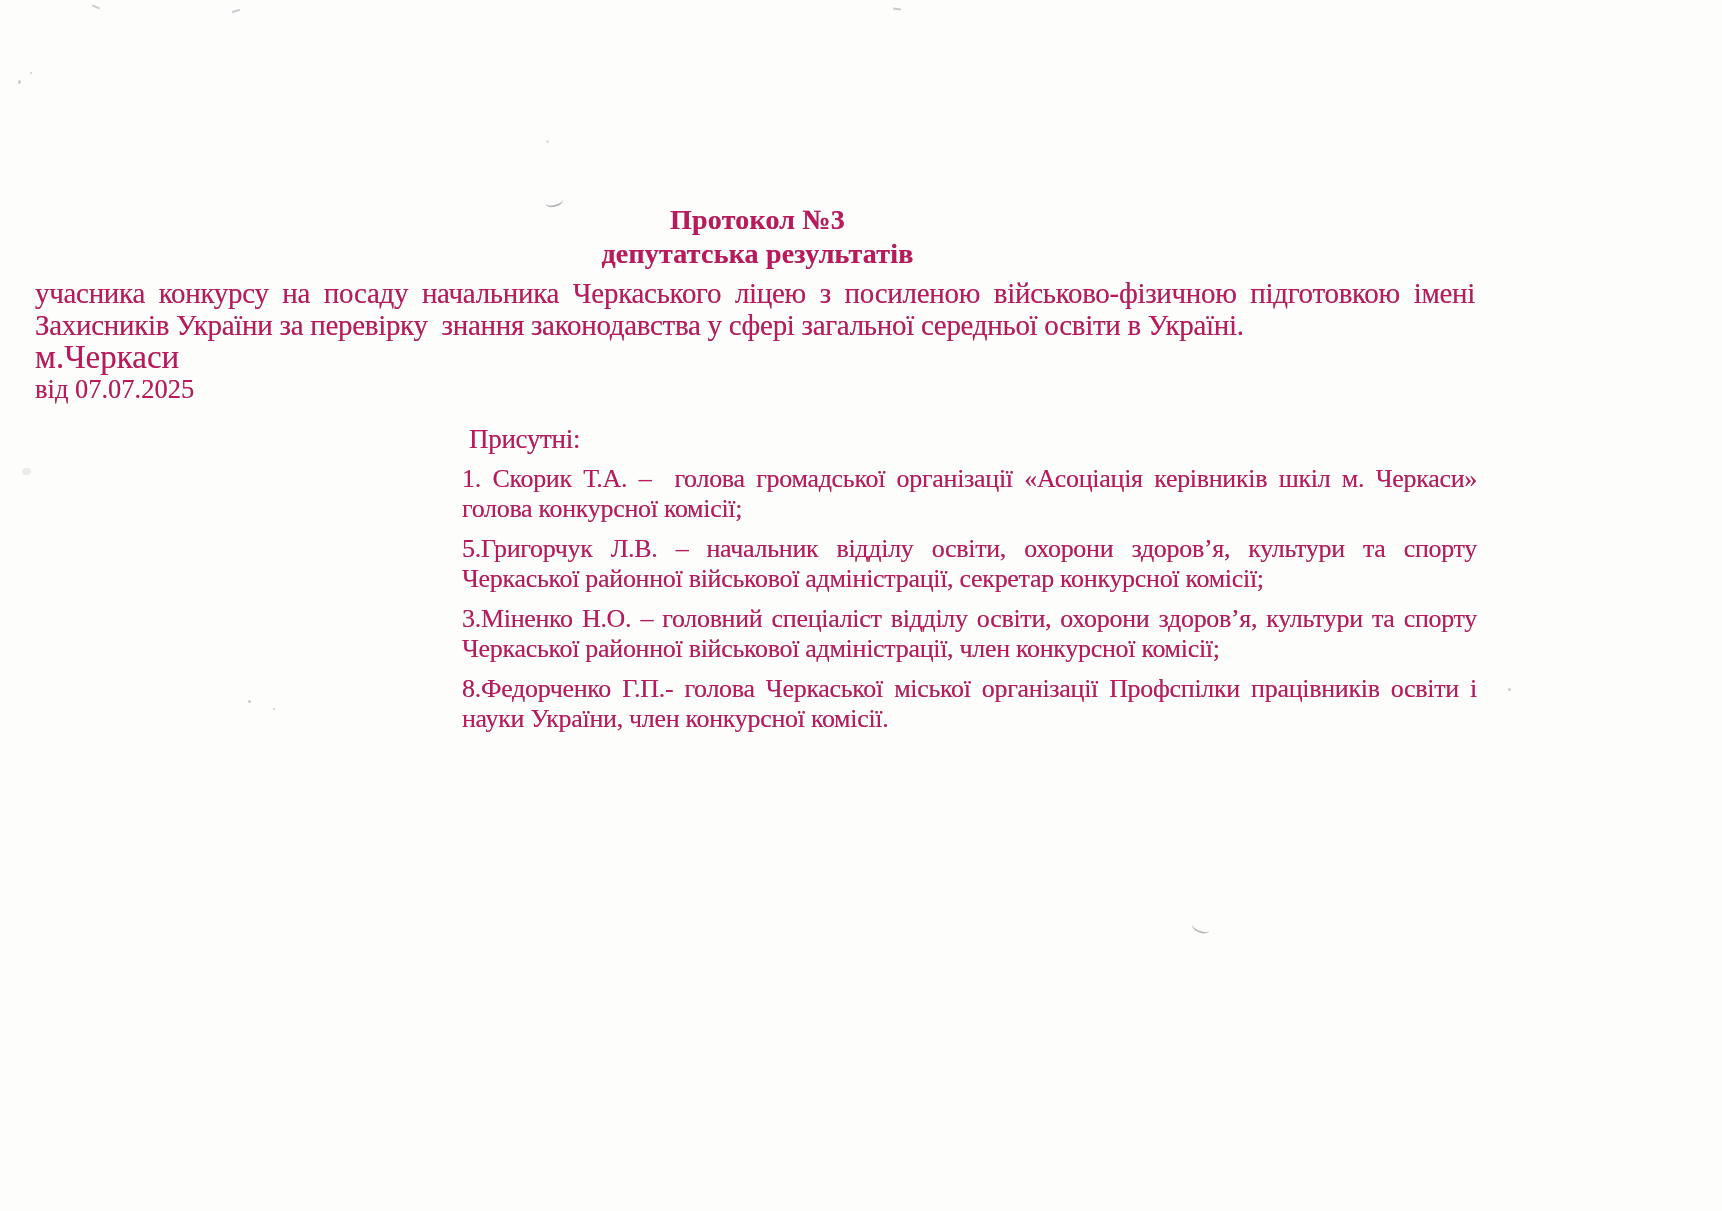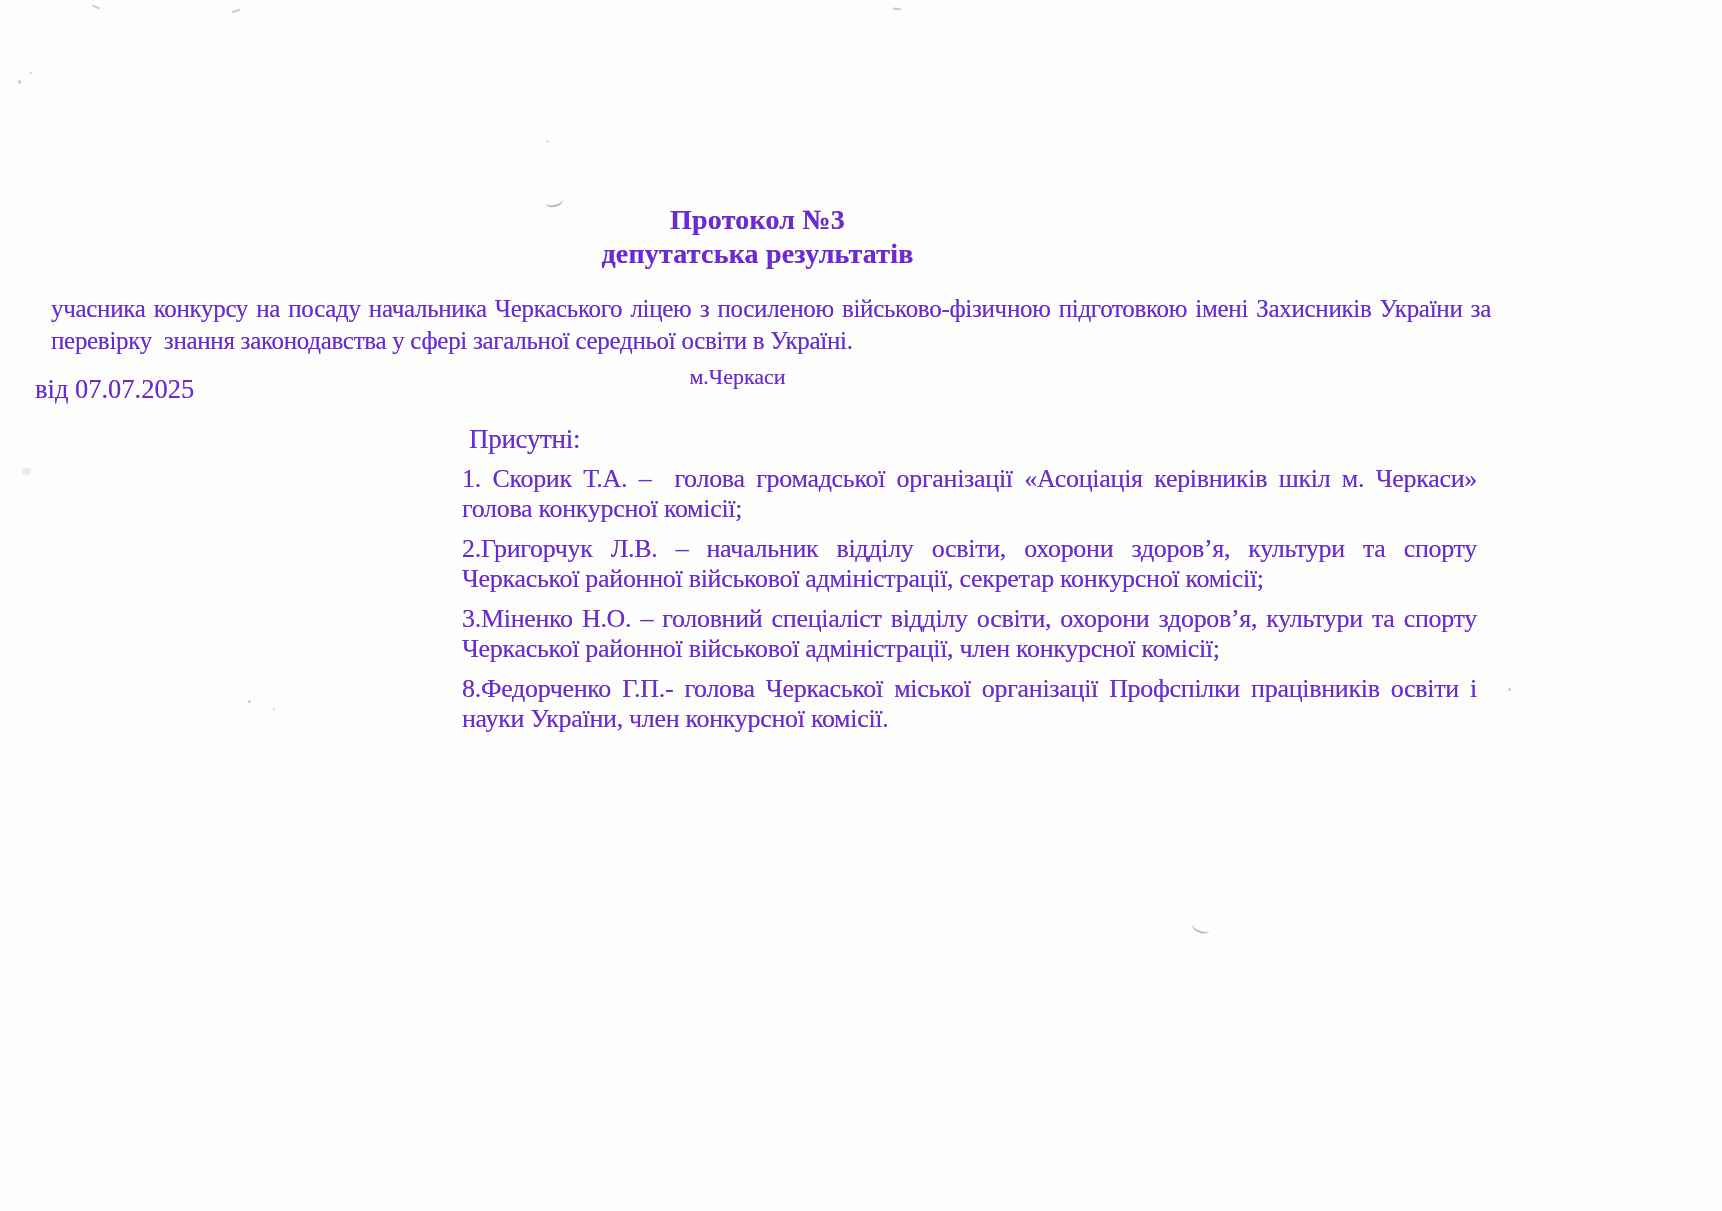--- a/index.html
+++ b/index.html
@@ -2,39 +2,39 @@
 <html lang="uk"><head>
 <meta charset="utf-8">
 <style>
   html,body{margin:0;padding:0;background:#e9e9e9;}
   .page{
     position:relative;
     width:1722px;height:1211px;
     margin:0 auto;
     background:#fdfdfc;
     font-family:"Liberation Serif", serif;
-    color:#6d28d9;
+    color:#be185d;
     overflow:hidden;
     text-shadow:0 0 0.6px rgba(63,68,76,0.55);
   }
   .heading{
     position:absolute;left:35px;top:203px;width:1445px;
     text-align:center;font-weight:bold;
     font-size:28px;line-height:34px;
     letter-spacing:0.2px;
   }
   .intro{
     position:absolute;left:35px;top:277px;width:1440px;
-    margin:16px;font-size:25px;line-height:32px;
+    margin:0;font-size:29px;line-height:32px;
     letter-spacing:-0.3px;
     text-align:justify;
   }
   .place{
-    position:absolute;left:35px;top:361px;width:1405px;
-    font-size:22px;line-height:32px;text-align:center;
+    position:absolute;left:35px;top:341px;width:1405px;
+    font-size:33px;line-height:32px;text-align:left;
   }
   .date{
     position:absolute;left:35px;top:373px;
     font-size:26.5px;line-height:32px;
   }
   .attendees{
     position:absolute;left:452px;top:424px;width:1035px;
     font-size:26px;line-height:30px;letter-spacing:-0.3px;
   }
   .attendees-heading{
@@ -70,21 +70,21 @@
 
   <p class="intro">учасника конкурсу на посаду начальника Черкаського ліцею з посиленою військово-фізичною підготовкою імені Захисників України за перевірку&nbsp; знання законодавства у сфері загальної середньої освіти в Україні.</p>
 
   <div class="place">м.Черкаси</div>
 
   <div class="date">від 07.07.2025</div>
 
   <div class="attendees">
     <div class="attendees-heading">Присутні:</div>
     <p class="attendee">1. Скорик Т.А. –&nbsp; голова громадської організації «Асоціація керівників шкіл м. Черкаси» голова конкурсної комісії;</p>
-    <p class="attendee">2.Григорчук Л.В. – начальник відділу освіти, охорони здоров’я, культури та спорту Черкаської районної військової адміністрації, секретар конкурсної комісії;</p>
+    <p class="attendee">5.Григорчук Л.В. – начальник відділу освіти, охорони здоров’я, культури та спорту Черкаської районної військової адміністрації, секретар конкурсної комісії;</p>
     <p class="attendee">3.Міненко Н.О. – головний спеціаліст відділу освіти, охорони здоров’я, культури та спорту Черкаської районної військової адміністрації, член конкурсної комісії;</p>
     <p class="attendee">8.Федорченко Г.П.- голова Черкаської міської організації Профспілки працівників освіти і науки України, член конкурсної комісії.</p>
   </div>
 
   <div class="tickmark" style="left:92px;top:6px;"></div>
   <div class="tickmark" style="left:232px;top:10px;transform:rotate(-18deg);"></div>
   <div class="tickmark" style="left:893px;top:8px;transform:rotate(8deg);"></div>
   <div class="speck" style="left:18px;top:80px;width:3px;height:4px;"></div>
   <div class="speck" style="left:30px;top:72px;width:2px;height:2px;"></div>
   <div class="speck" style="left:546px;top:140px;width:3px;height:3px;opacity:.6;"></div>

